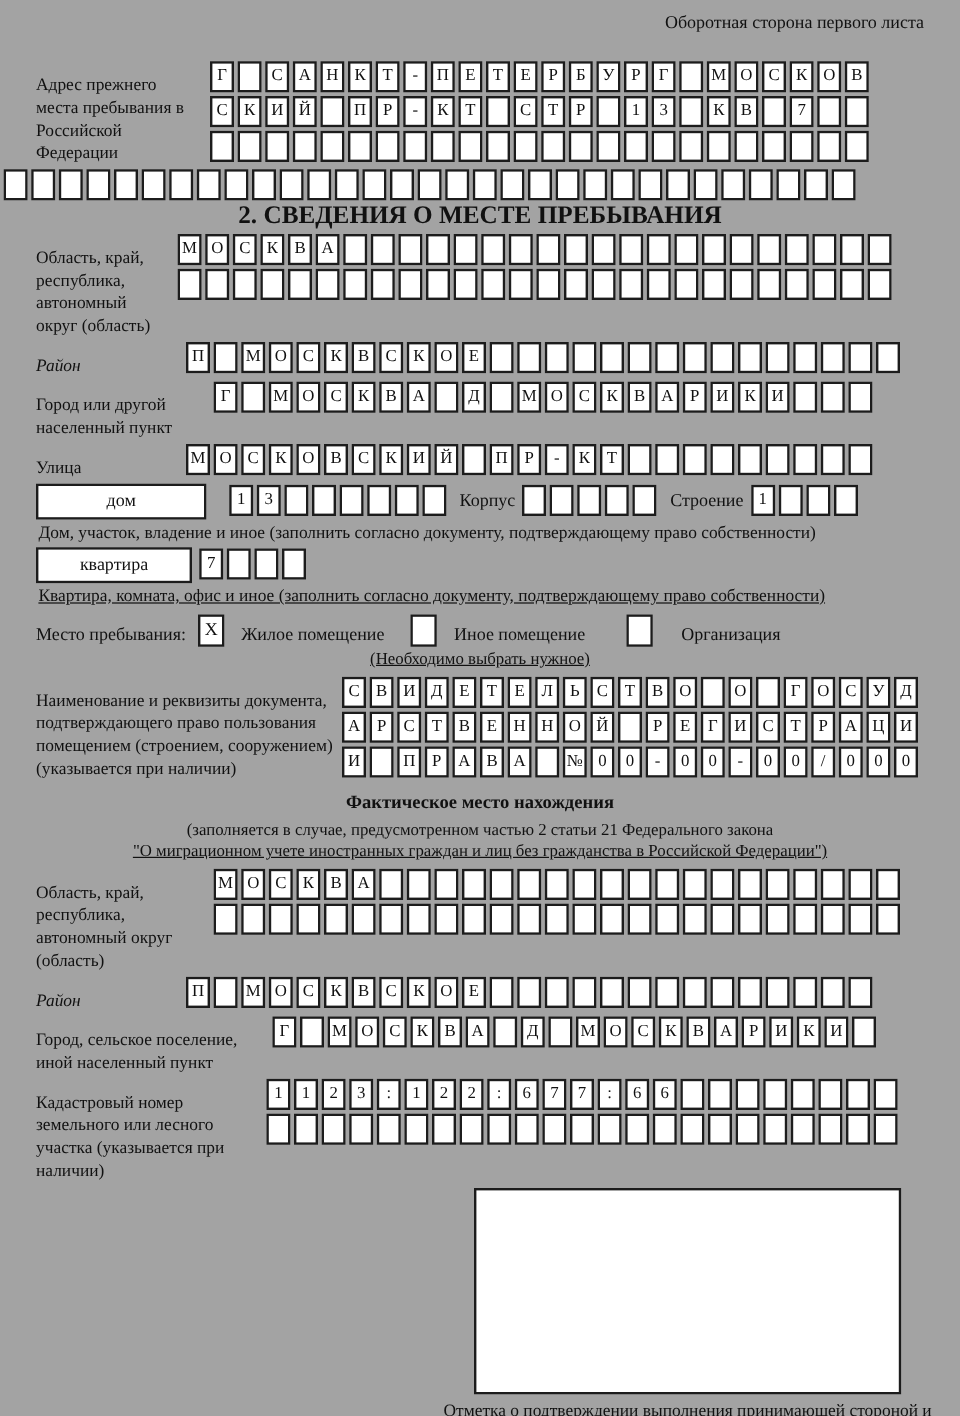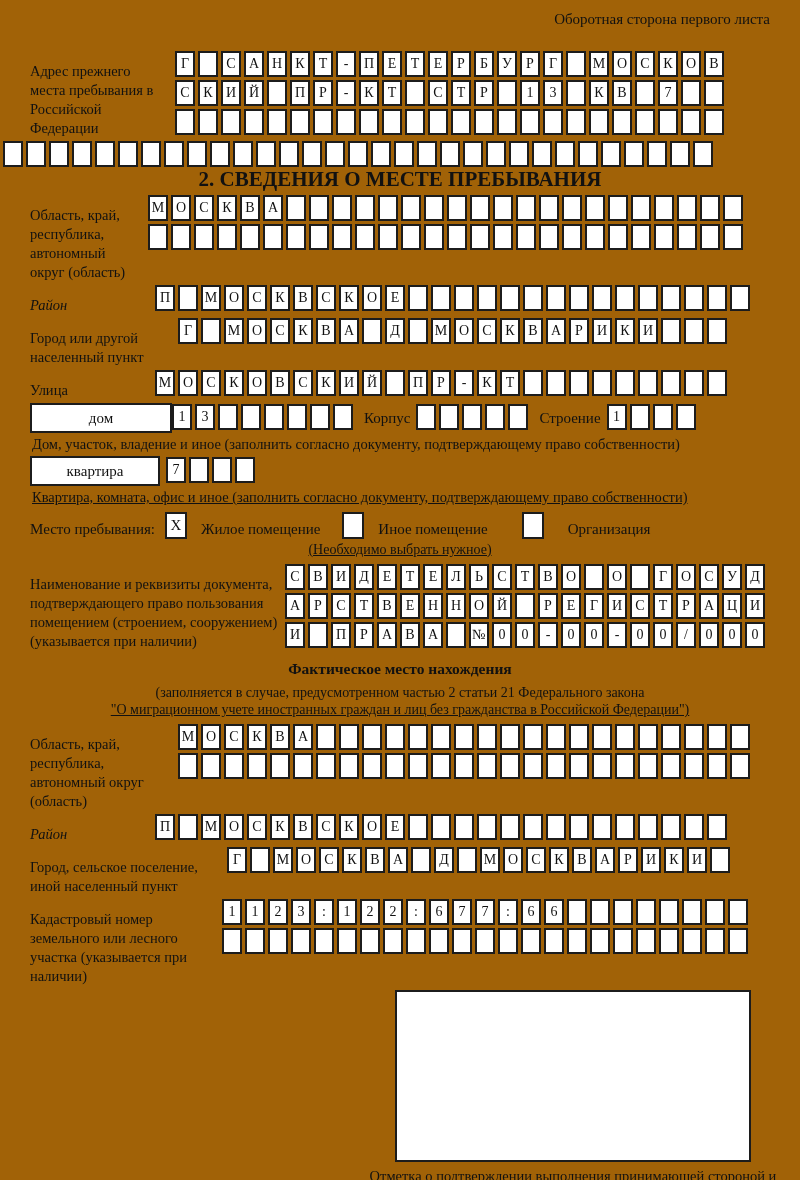--- a/index.html
+++ b/index.html
@@ -1,18 +1,18 @@
 <!DOCTYPE html>
 <html><head>
 <meta charset="utf-8">
 <style>
   html,body{margin:0;padding:0;background:#fff;}
   .page{
     width:800px;height:1180px;overflow:hidden;box-sizing:border-box;
-    padding:10px 30px 0 30px;background:#a16207;color:#111;
+    padding:10px 30px 0 30px;background:#a3a3a3;color:#111;
     font-family:"Liberation Serif","DejaVu Serif",serif;font-size:14.5px;line-height:19px;
   }
   .header-note{text-align:right;font-size:15px;margin-bottom:22px;}
   .field-row{display:flex;align-items:flex-start;margin-bottom:3px;}
   .lbl{flex:none;padding-right:6px;box-sizing:border-box;margin-top:11px;}
   .lbl-address{width:145px;}
   .lbl-region{width:118px;}
   .lbl-district{width:125px;font-style:italic;}
   .lbl-city{width:148px;}
   .lbl-street{width:125px;}
@@ -30,21 +30,21 @@
   }
   .overflow-row{margin-left:-27px;margin-bottom:2px;}
   .caption-center{text-align:center;font-size:14px;margin-bottom:4px;line-height:17px;}
   .caption-left{font-size:14.5px;margin:0 0 3px 2px;line-height:18px;}
   .sec-title{text-align:center;font-weight:bold;font-size:21px;margin:2px 0 5px 0;line-height:21px;}
   .sub-title{text-align:center;font-weight:bold;font-size:15.5px;margin:6px 0 5px 0;line-height:20px;}
   .named-box{
     display:inline-block;box-sizing:border-box;border:2px solid #1c1c1c;height:30px;
     line-height:26px;text-align:center;font-size:15px;vertical-align:top;background:#fff;
   }
-  .house-box{width:142px;margin-right:0;}
+  .house-box{width:142px;margin-right:19px;}
   .apt-box{width:130px;margin-right:6px;}
   .house-row{display:flex;align-items:center;margin-bottom:2px;}
   .inline-lbl{margin:0 6px 0 8px;font-size:15px;}
   .stay-row{display:flex;align-items:flex-end;margin-bottom:2px;font-size:15px;}
   .checkbox{
     display:inline-block;box-sizing:border-box;width:22px;height:27px;border:2px solid #1c1c1c;
     text-align:center;font-size:15px;line-height:23px;margin:0 14px 0 10px;background:#fff;
   }
   .stamp-box{
     box-sizing:border-box;width:356px;height:172px;border:2px solid #1c1c1c;

